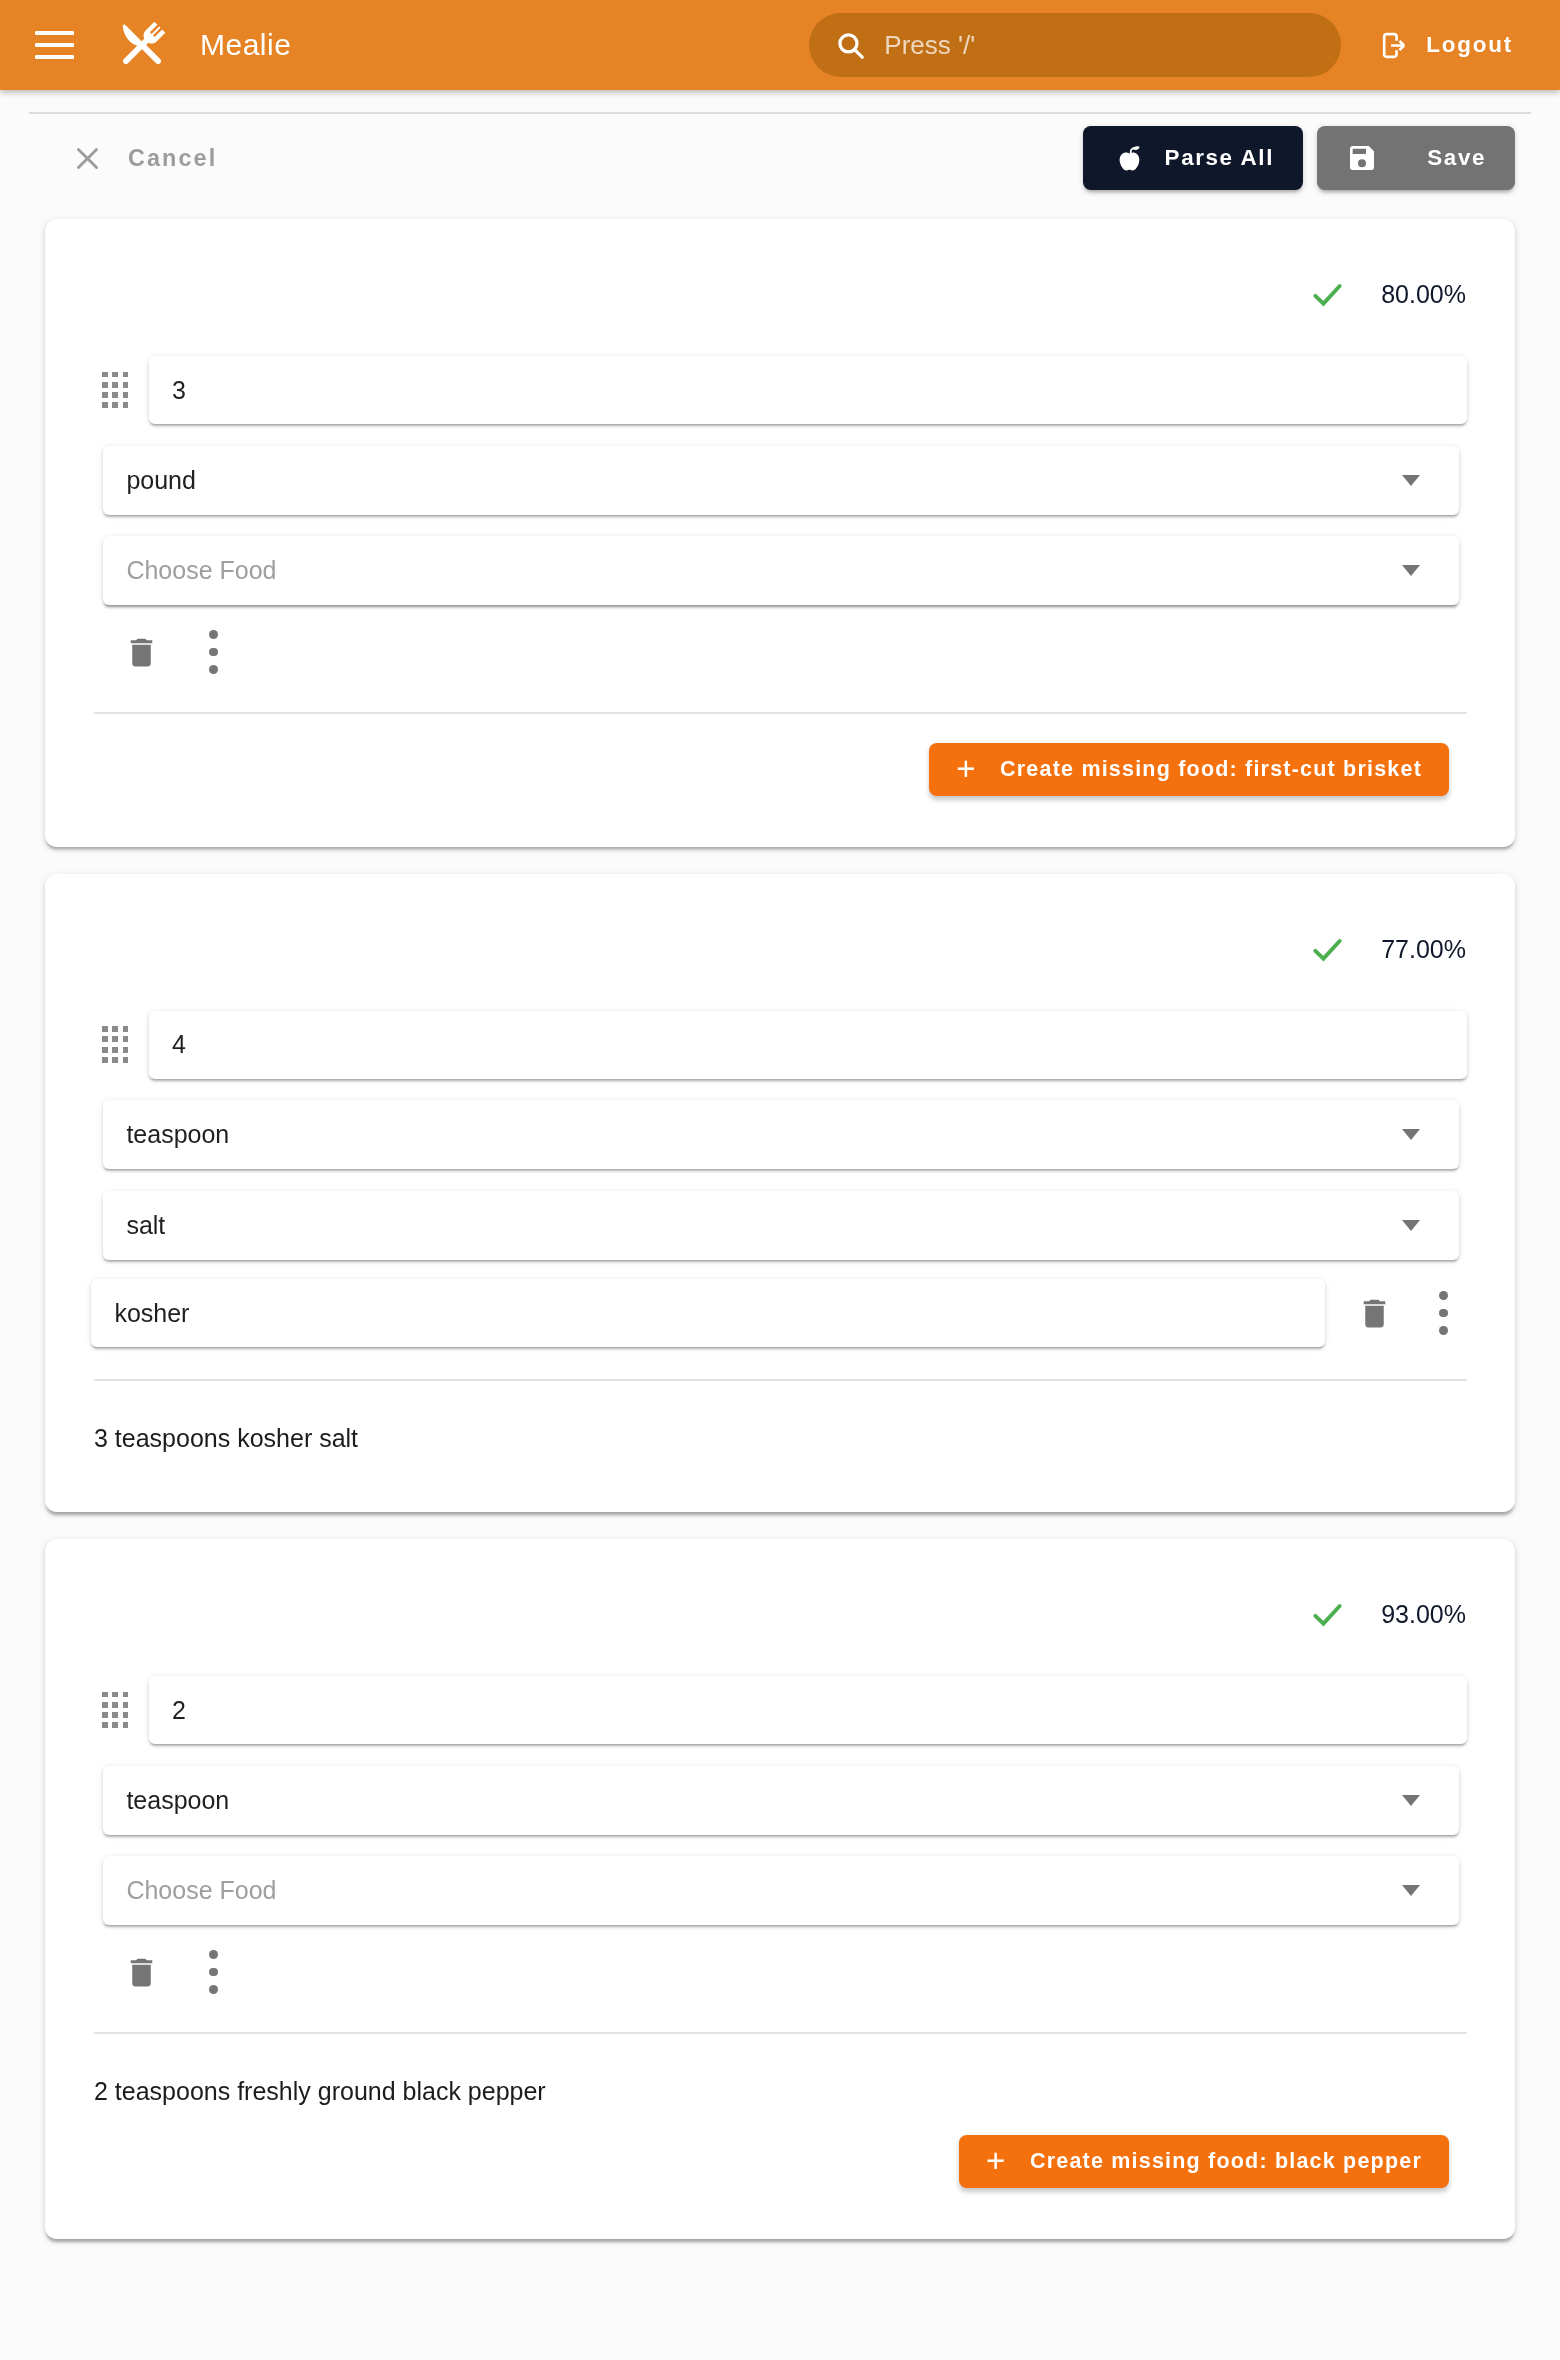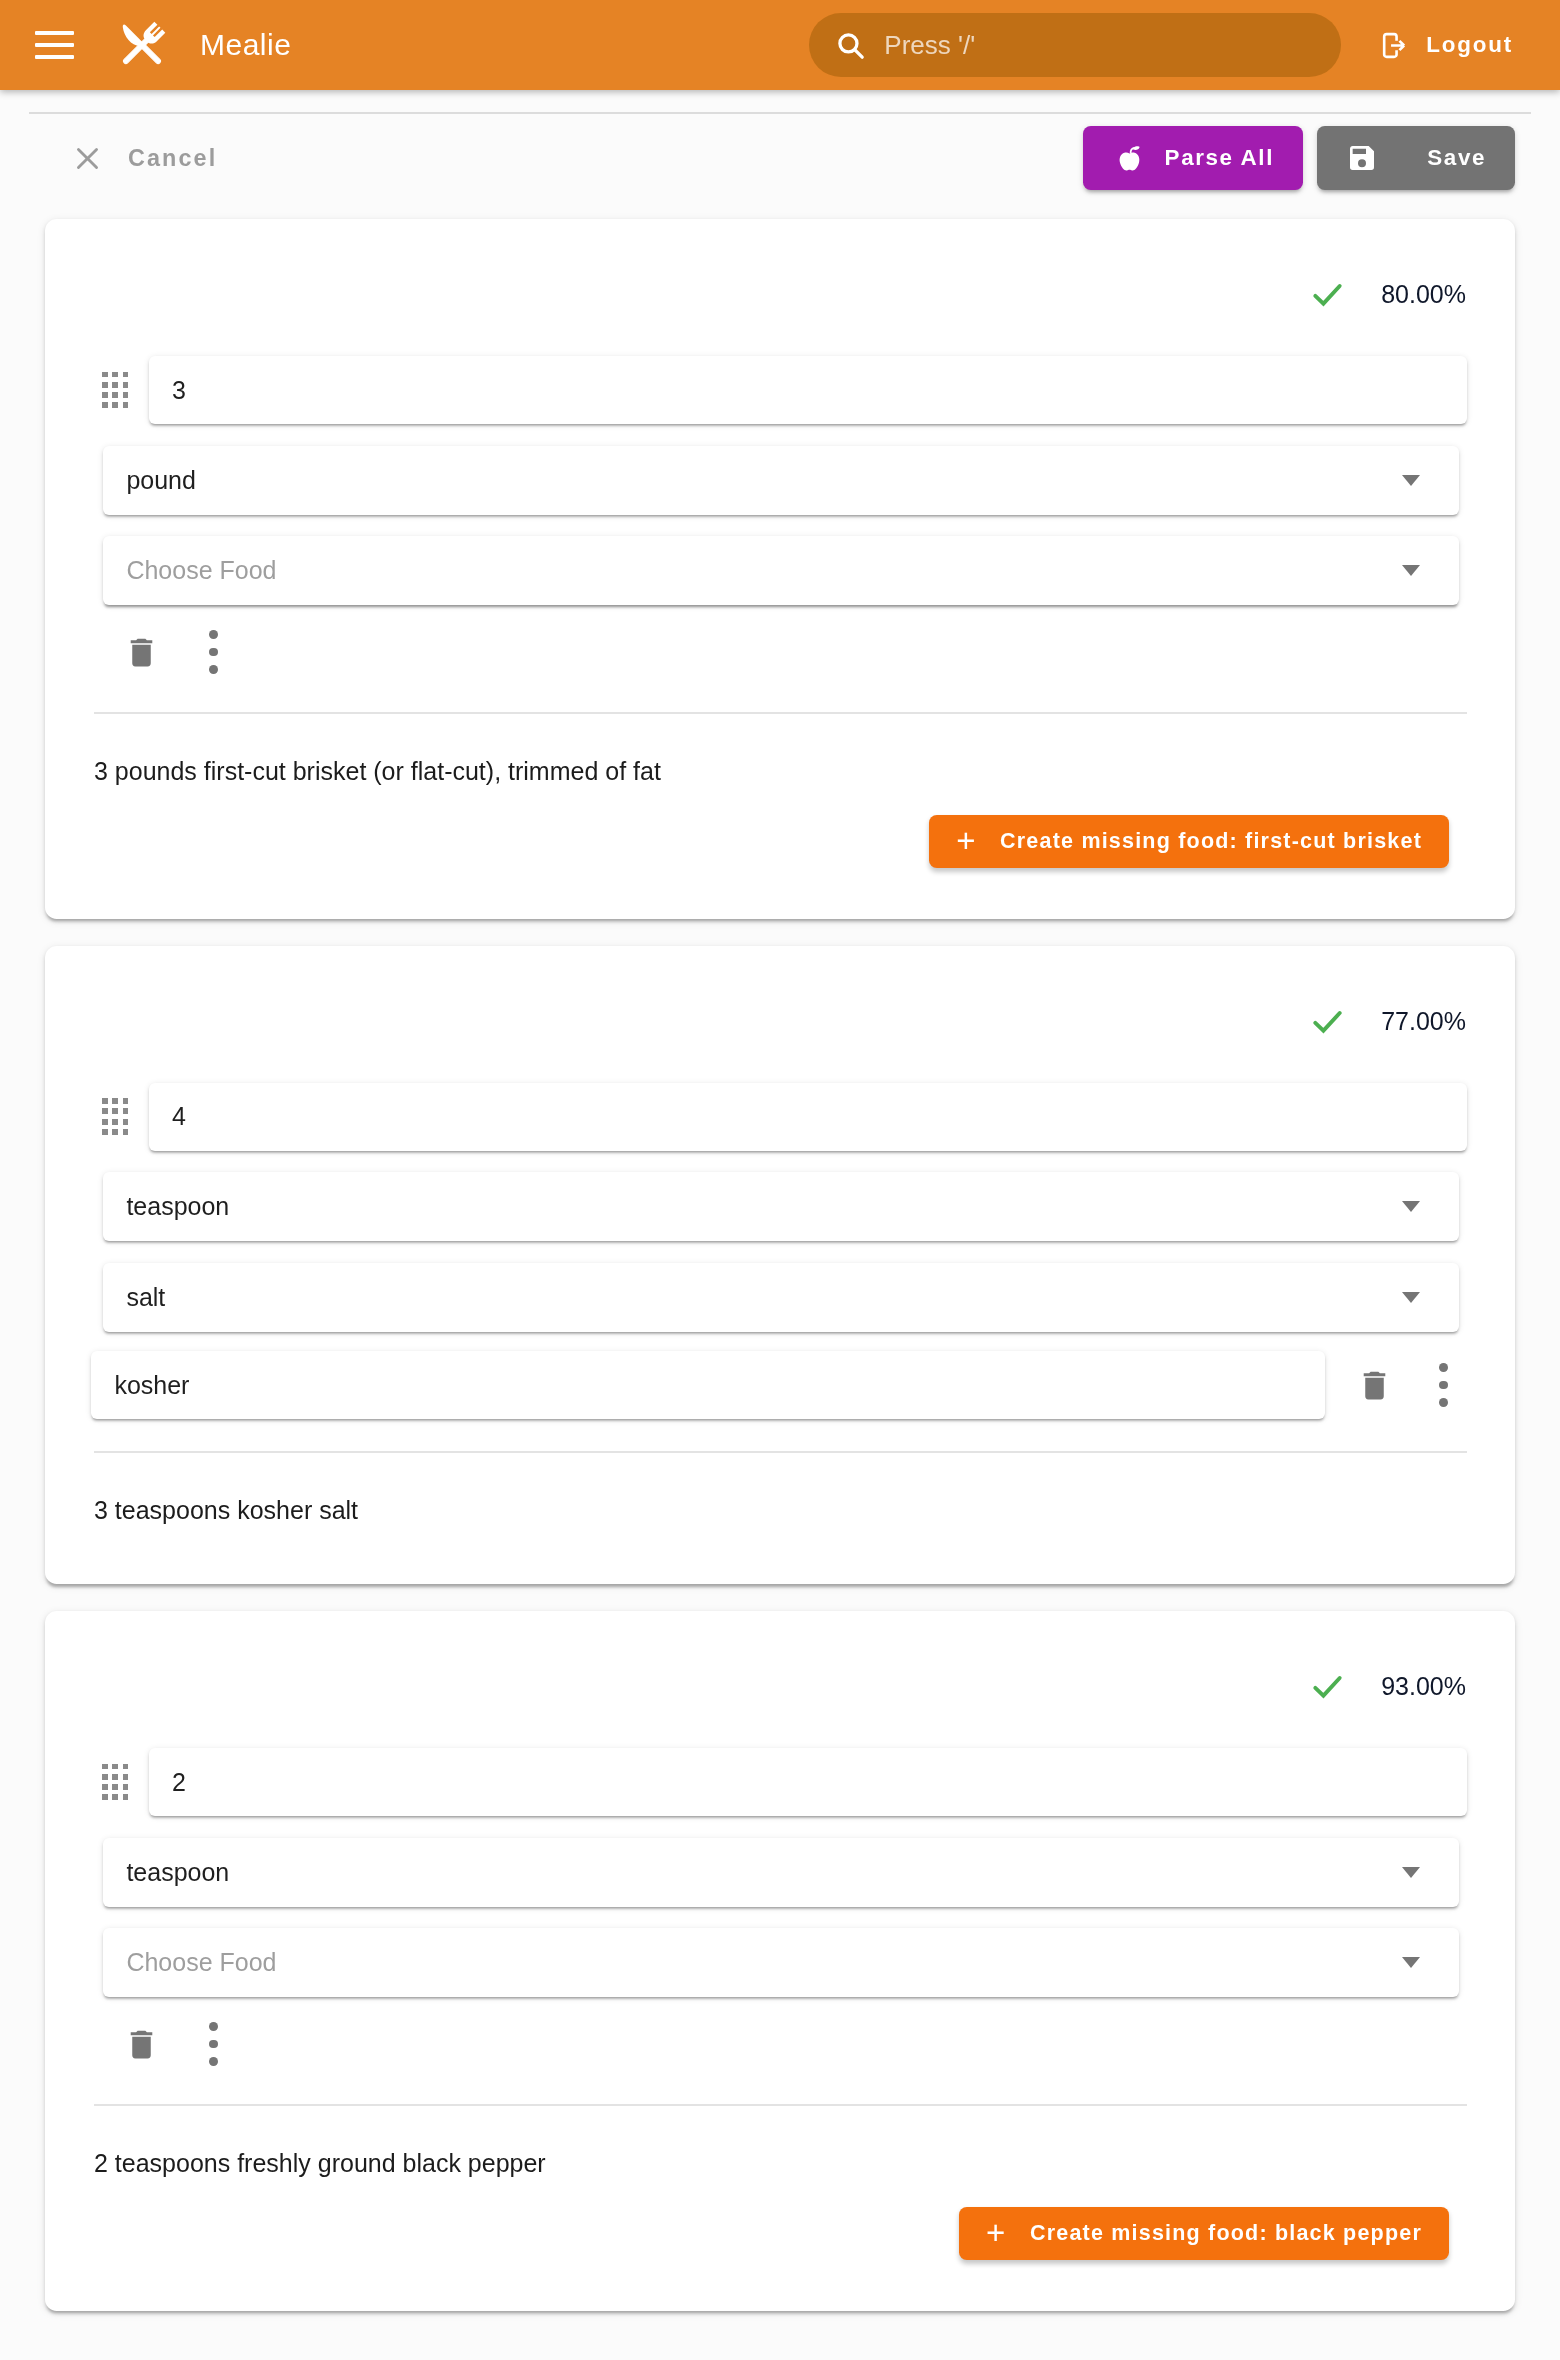--- a/index.html
+++ b/index.html
@@ -22,21 +22,21 @@
 
   
   .top-divider { height:2px; background:#DCDCDC; margin:22.4px 29px 0; }
   .toolbar { margin:11.7px 45px 0; display:flex; align-items:center; height:64px; }
   .cancel { display:flex; align-items:center; margin-left:27px; cursor:pointer; }
   .cancel .lbl { color:#9C9C9C; font-size:23.4px; font-weight:bold; letter-spacing:2.1px; margin-left:25px; }
   .btn { display:flex; align-items:center; justify-content:center; height:64px; border-radius:7.8px;
     color:#fff; font-size:22.4px; font-weight:bold; letter-spacing:1.6px; padding:0 29px;
     box-shadow:0 3.9px 3.9px -2px rgba(0,0,0,.25), 0 2px 5.9px rgba(0,0,0,.14); cursor:pointer; border:none; }
   .btn .ic { margin-right:17.6px; display:flex; }
-  .btn-parse { background:#a21caf; margin-left:auto; }
+  .btn-parse { background:#0f172a; margin-left:auto; }
   .btn-save { background:#737373; margin-left:13.7px;gap:32px; }
 
   
   .card { margin:29px 45px 0; background:#fff; border-radius:11.7px;
     box-shadow:0 4.9px 2.9px -2.9px rgba(0,0,0,.2), 0 2.9px 3.9px rgba(0,0,0,.12), 0 2px 8.8px rgba(0,0,0,.10);
     padding-top:55px; }
   .card.gap { margin-top:27px; }
   .conf-row { display:flex; align-items:center; justify-content:flex-end; padding-right:49px; height:41px; }
   .conf-row .pct { font-size:25px; color:#0f172a; margin-left:34px; }
 
@@ -191,21 +191,20 @@
     <button class="icon-btn kebab-btn">
       <span class="kebab">
           <i></i>
           <i></i>
           <i></i>
         </span>
     </button>
   </div>
 
   <div class="card-divider"></div>
-  <div class="parsed">3 pounds first-cut brisket (or flat-cut), trimmed of fat</div>
 
   <div class="create-row">
     <button class="btn-create">
       <span class="plus">+</span>
       <span>Create missing food: first-cut brisket</span>
     </button>
   </div>
 </section>
 
 <section class="card gap no-create">

